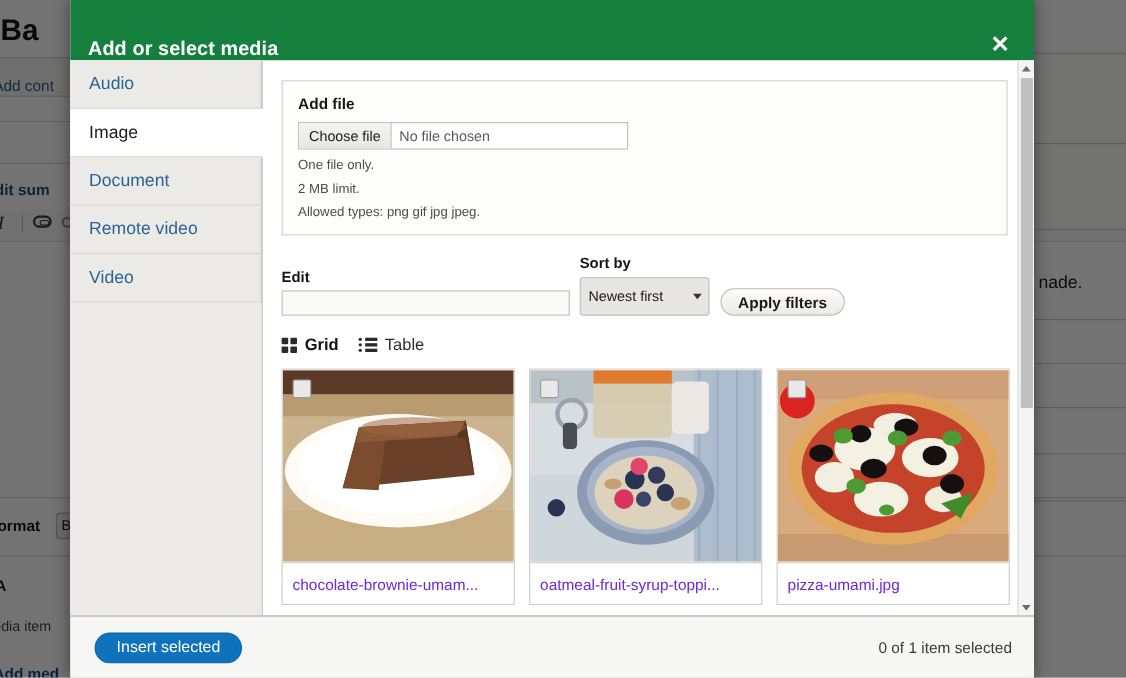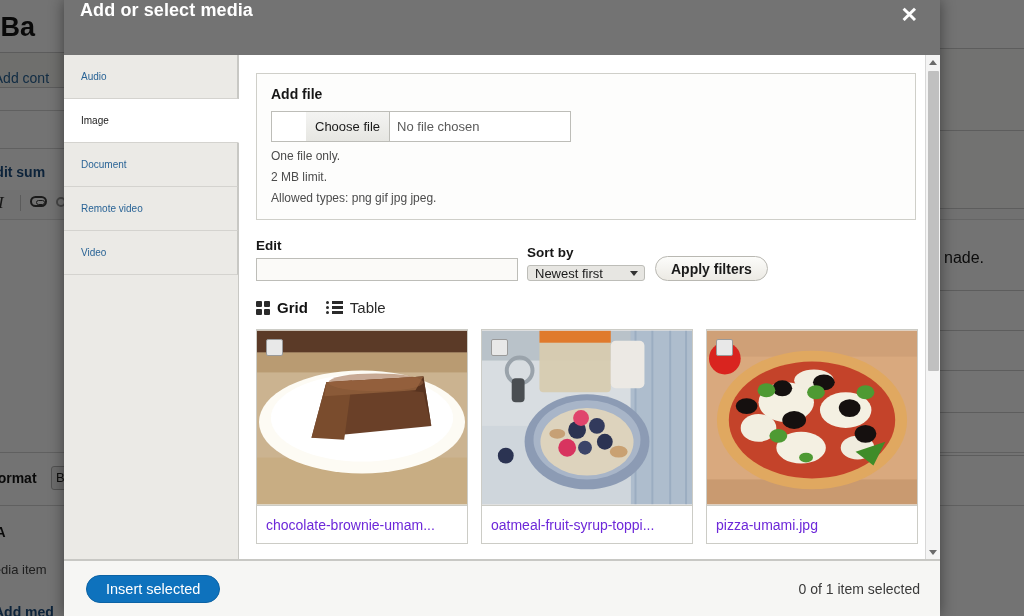--- a/index.html
+++ b/index.html
@@ -113,22 +113,22 @@
 
   
   #modal {
     position: absolute; left: 64px; top: 0; width: 876px; height: 616px;
     background: #ffffff;
     display: flex; flex-direction: column;
     box-shadow: 0 0 14px rgba(0,0,0,.45);
   }
   .modal-header {
     height: 55px; flex: 0 0 55px;
-    background: #737373;
-    display: flex; align-items: flex-start; justify-content: space-between;
+    background: #15803d;
+    display: flex; align-items: flex-end; justify-content: space-between;
     padding: 0 14px 0 16px;
   }
   .modal-title {
     color: #ffffff; font-size: 18px; font-weight: bold;
     letter-spacing: .1px;
   }
   .modal-close {
     color: #ffffff; font-size: 21px; font-weight: bold;
     line-height: 1; cursor: pointer; padding: 4px 8px;
     background: none; border: none; font-family: "Liberation Sans", sans-serif;
@@ -141,21 +141,21 @@
 
   
   .vtabs {
     width: 175px; flex: 0 0 175px;
     background: #ebeae6;
     border-right: 1px solid #c8c8c4;
   }
   .vtab {
     height: 44px; display: flex; align-items: center;
     padding-left: 17px;
-    font-size: 10px; color: #2a6496;
+    font-size: 16px; color: #2a6496;
     border-bottom: 1px solid #d4d3cf;
     border-right: 1px solid #c8c8c4;
     cursor: pointer; background: #ebeae6;
   }
   .vtab.active {
     background: #ffffff; color: #1a1a1a;
     border-right: 1px solid #ffffff;
     margin-right: -1px;
   }
 
@@ -170,22 +170,22 @@
     border: 1px solid #cfcfc9;
     background: #fdfdfc;
     padding: 12px 14px 14px 14px;
     margin-bottom: 18px;
   }
   .addfile-label {
     font-size: 14px; font-weight: bold; color: #161616; margin-bottom: 9px;
   }
   .file-input {
     display: flex; align-items: stretch;
-    width: 300px; height: 31px;
-    border: 1px solid #bdbdb8; background: #ffffff; padding-left: 34px;
+    width: 300px; height: 25px;
+    border: 1px solid #bdbdb8; background: #ffffff;
   }
   .choose-btn {
     background: linear-gradient(#f4f4f2,#e6e6e2);
     border-right: 1px solid #bdbdb8;
     padding: 0 9px;
     display: flex; align-items: center;
     font-size: 13px; color: #1a1a1a;
     cursor: pointer; white-space: nowrap;
   }
   .file-chosen {
@@ -202,21 +202,21 @@
     font-size: 13.5px; font-weight: bold; color: #161616; margin-bottom: 5px;
   }
   .text-input {
     width: 100%; height: 23px;
     border: 1px solid #bdbdb8; background: #fbfaf8;
     font-size: 13px; padding: 0 5px; color: #222;
     font-family: "Liberation Sans", sans-serif;
   }
   .field-sort { width: 118px; margin-right: 10px; }
   .select-box {
-    width: 100%; height: 16px;
+    width: 100%; height: 35px;
     background: #e7e6e2; border: 1px solid #bdbdb8; border-radius: 3px;
     display: flex; align-items: center; justify-content: space-between;
     padding: 0 6px 0 7px;
     font-size: 13px; color: #1a1a1a; cursor: pointer; white-space: nowrap;
   }
   .caret {
     width: 0; height: 0;
     border-left: 4px solid transparent; border-right: 4px solid transparent;
     border-top: 5px solid #333; margin-left: 5px;
   }

